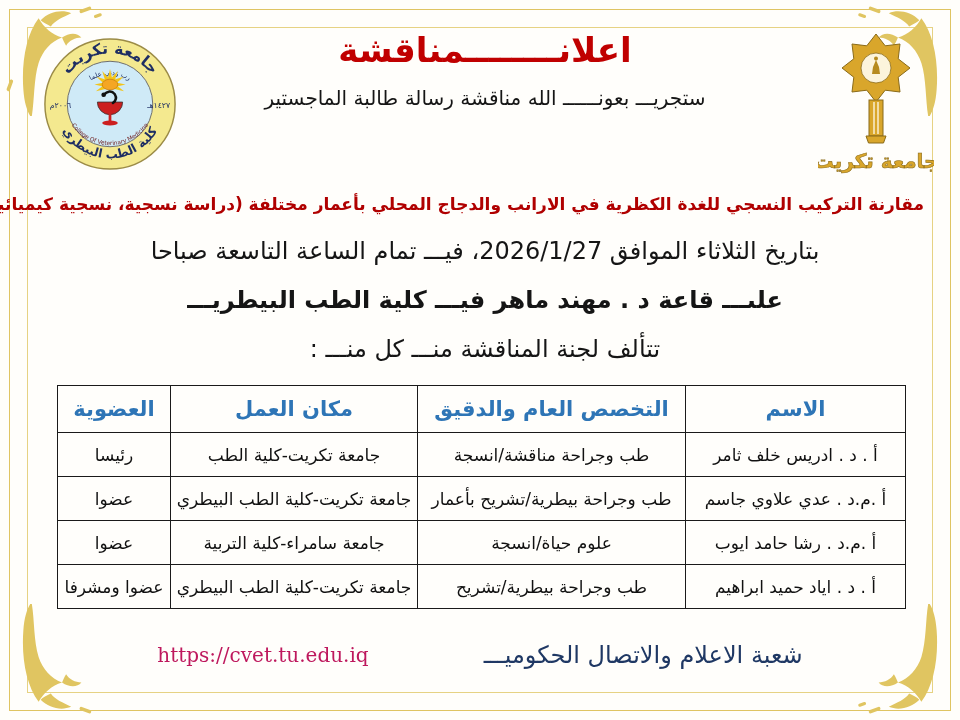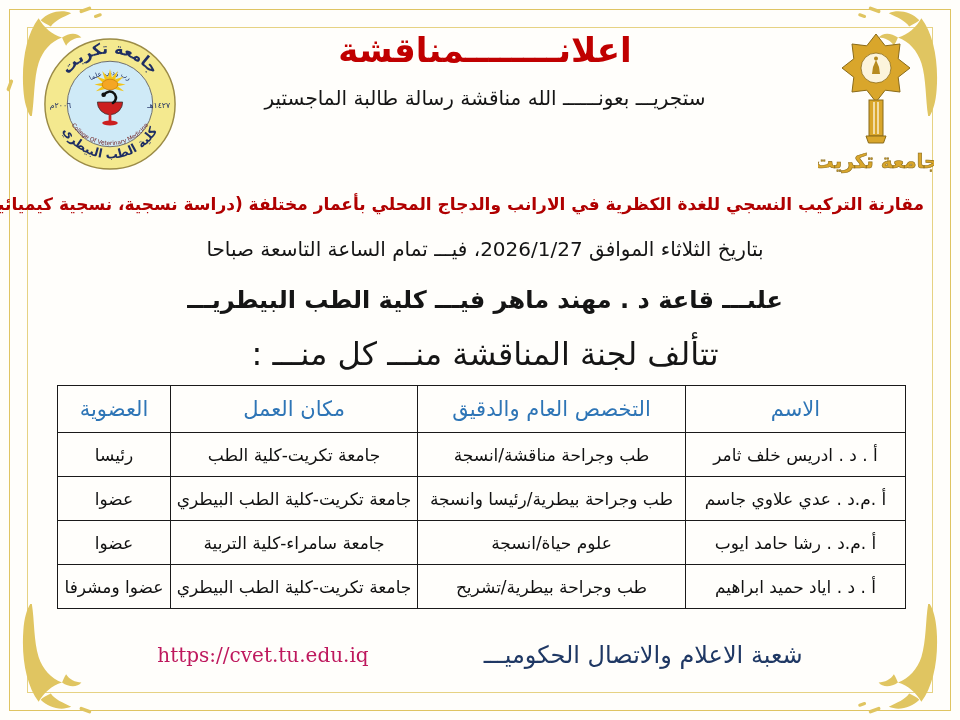--- a/index.html
+++ b/index.html
@@ -16,29 +16,29 @@
   
   .logo-college{position:absolute;top:36px;left:42px;width:136px;height:136px;}
   .logo-univ{position:absolute;top:26px;right:26px;width:116px;height:158px;}
   
   .line{position:absolute;left:46px;right:36px;text-align:center;direction:rtl;color:#151515;}
   .title{top:30px;font-size:34px;font-weight:bold;color:#c00000;}
   .intro{top:86px;font-size:20px;}
   .student{top:133px;font-size:27px;}
   .student .sname{color:#2e75b6;font-weight:bold;}
   .thesis{top:194px;font-size:17px;font-weight:bold;color:#b00000;white-space:nowrap;}
-  .dateline{top:237px;font-size:20px;text-align:center;}
+  .dateline{top:237px;font-size:24px;text-align:center;}
   .venue{top:286px;font-size:24px;font-weight:bold;}
-  .committee{top:335px;font-size:32px;}
+  .committee{top:335px;font-size:24px;}
   
   table.cmt{position:absolute;top:385px;left:57px;width:848px;border-collapse:collapse;
             direction:rtl;table-layout:fixed;}
   table.cmt th,table.cmt td{border:1.2px solid #1a1a1a;text-align:center;vertical-align:middle;
             padding:0 2px;overflow:hidden;}
-  table.cmt th{height:46px;font-size:21px;font-weight:normal;color:#2e75b6;}
+  table.cmt th{height:46px;font-size:21px;font-weight:bold;color:#2e75b6;}
   table.cmt td{height:43px;font-size:17px;color:#111;}
   
   .footer{position:absolute;top:641px;left:0;right:0;display:flex;direction:rtl;
           justify-content:center;align-items:center;gap:115px;}
   .dept{font-size:24px;color:#1f3864;direction:rtl;}
   .url{font-family:"DejaVu Serif",serif;font-size:20px;color:#be185d;direction:ltr;
        text-decoration:none;}
 </style>
 </head>
 <body>
@@ -191,21 +191,21 @@
     </thead>
     <tbody>
       <tr>
         <td>أ . د . ادريس خلف ثامر</td>
         <td>طب وجراحة مناقشة/انسجة</td>
         <td>جامعة تكريت-كلية الطب</td>
         <td>رئيسا</td>
       </tr>
       <tr>
         <td>أ .م.د . عدي علاوي جاسم</td>
-        <td>طب وجراحة بيطرية/رئيسا وانسجة</td>
+        <td>طب وجراحة بيطرية/تشريح بأعمار</td>
         <td>جامعة تكريت-كلية الطب البيطري</td>
         <td>عضوا</td>
       </tr>
       <tr>
         <td>أ .م.د . رشا حامد ايوب</td>
         <td>علوم حياة/انسجة</td>
         <td>جامعة سامراء-كلية التربية</td>
         <td>عضوا</td>
       </tr>
       <tr>

